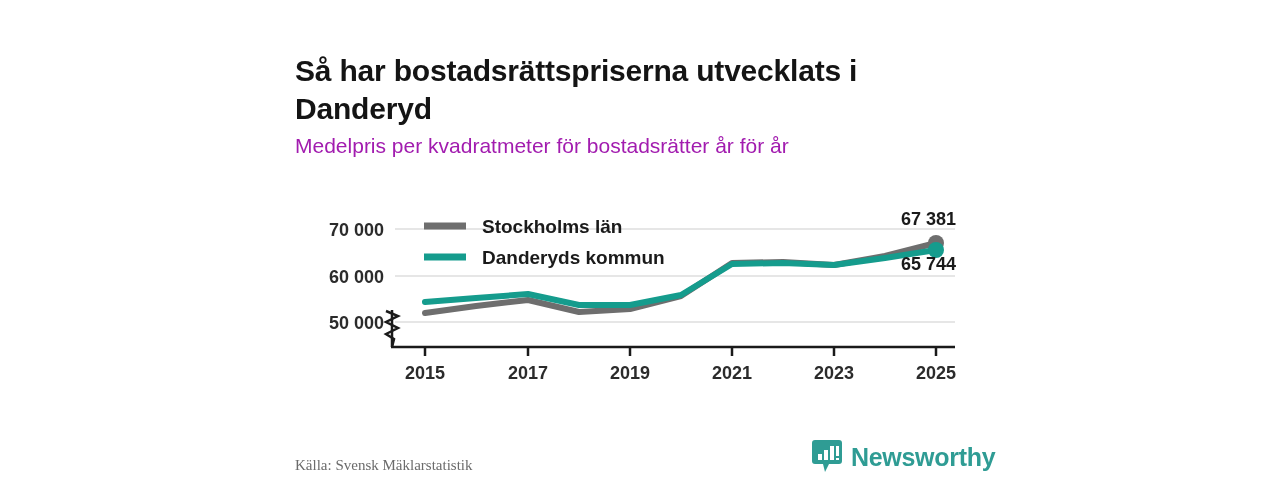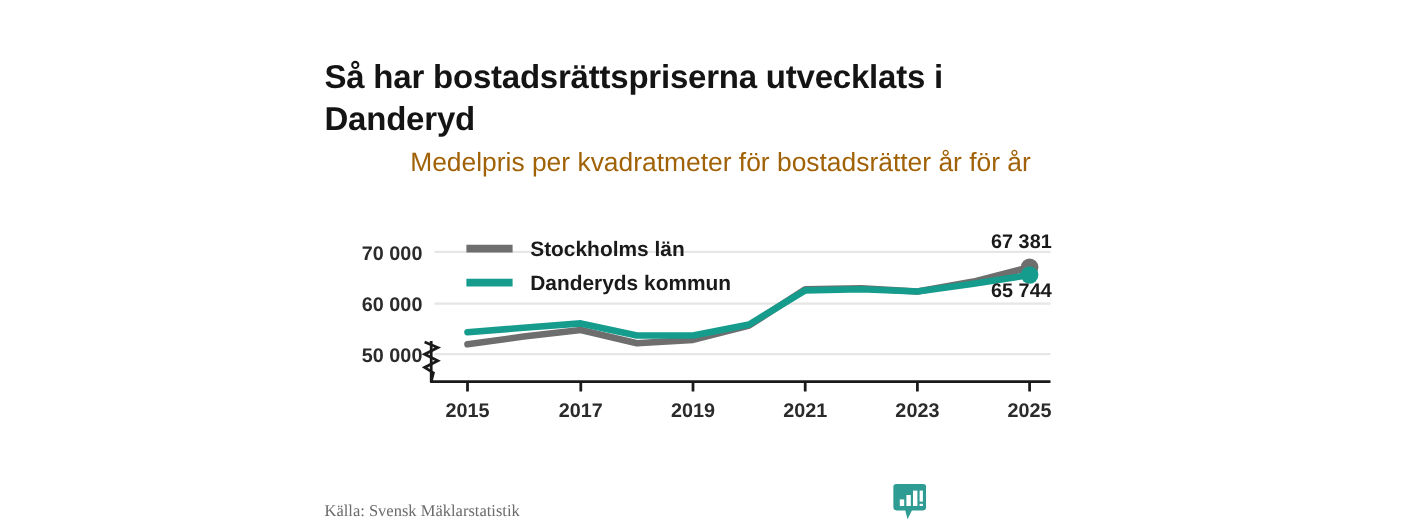--- a/index.html
+++ b/index.html
@@ -10,21 +10,21 @@
   }
   .page{position:relative;width:1280px;height:480px;}
 
   .title{
     position:absolute;left:295px;top:4px;width:700px;
     font-size:30px;font-weight:bold;line-height:1.27;
     letter-spacing:-0.2px;color:#141414;margin-top:48px;
   }
   .subtitle{
     position:absolute;left:295px;top:134px;width:720px;
-    font-size:24px;font-weight:normal;color:#a16207;text-align:center;
+    font-size:21px;font-weight:normal;color:#a21caf;
   }
 
   .chart{position:absolute;left:0;top:195px;width:1280px;height:200px;font-weight:bold;}
   .chart svg{display:block;}
 
   .axis-y-label{
     font-size:18px;fill:#2b2b2b;text-anchor:end;
     font-family:"Liberation Sans", sans-serif;
   }
   .axis-x-label{
@@ -130,15 +130,16 @@
 
   <div class="brand">
     <svg width="30" height="34" viewBox="0 0 30 34">
       <path d="M3 0 H27 A3 3 0 0 1 30 3 V21 A3 3 0 0 1 27 24 H17 L13 32 L11 24 H3 A3 3 0 0 1 0 21 V3 A3 3 0 0 1 3 0 Z" fill="#2f9c94"></path>
       <rect x="6" y="14" width="4" height="6" fill="#ffffff"></rect>
       <rect x="12" y="10" width="4" height="10" fill="#ffffff"></rect>
       <rect x="18" y="6" width="4" height="14" fill="#ffffff"></rect>
       <rect x="24" y="6" width="3" height="10" fill="#ffffff"></rect>
       <rect x="24" y="18" width="3" height="2" fill="#ffffff"></rect>
     </svg>
+    <span class="brand-word">Newsworthy</span>
   </div>
 
 </div>
 
 </body></html>

